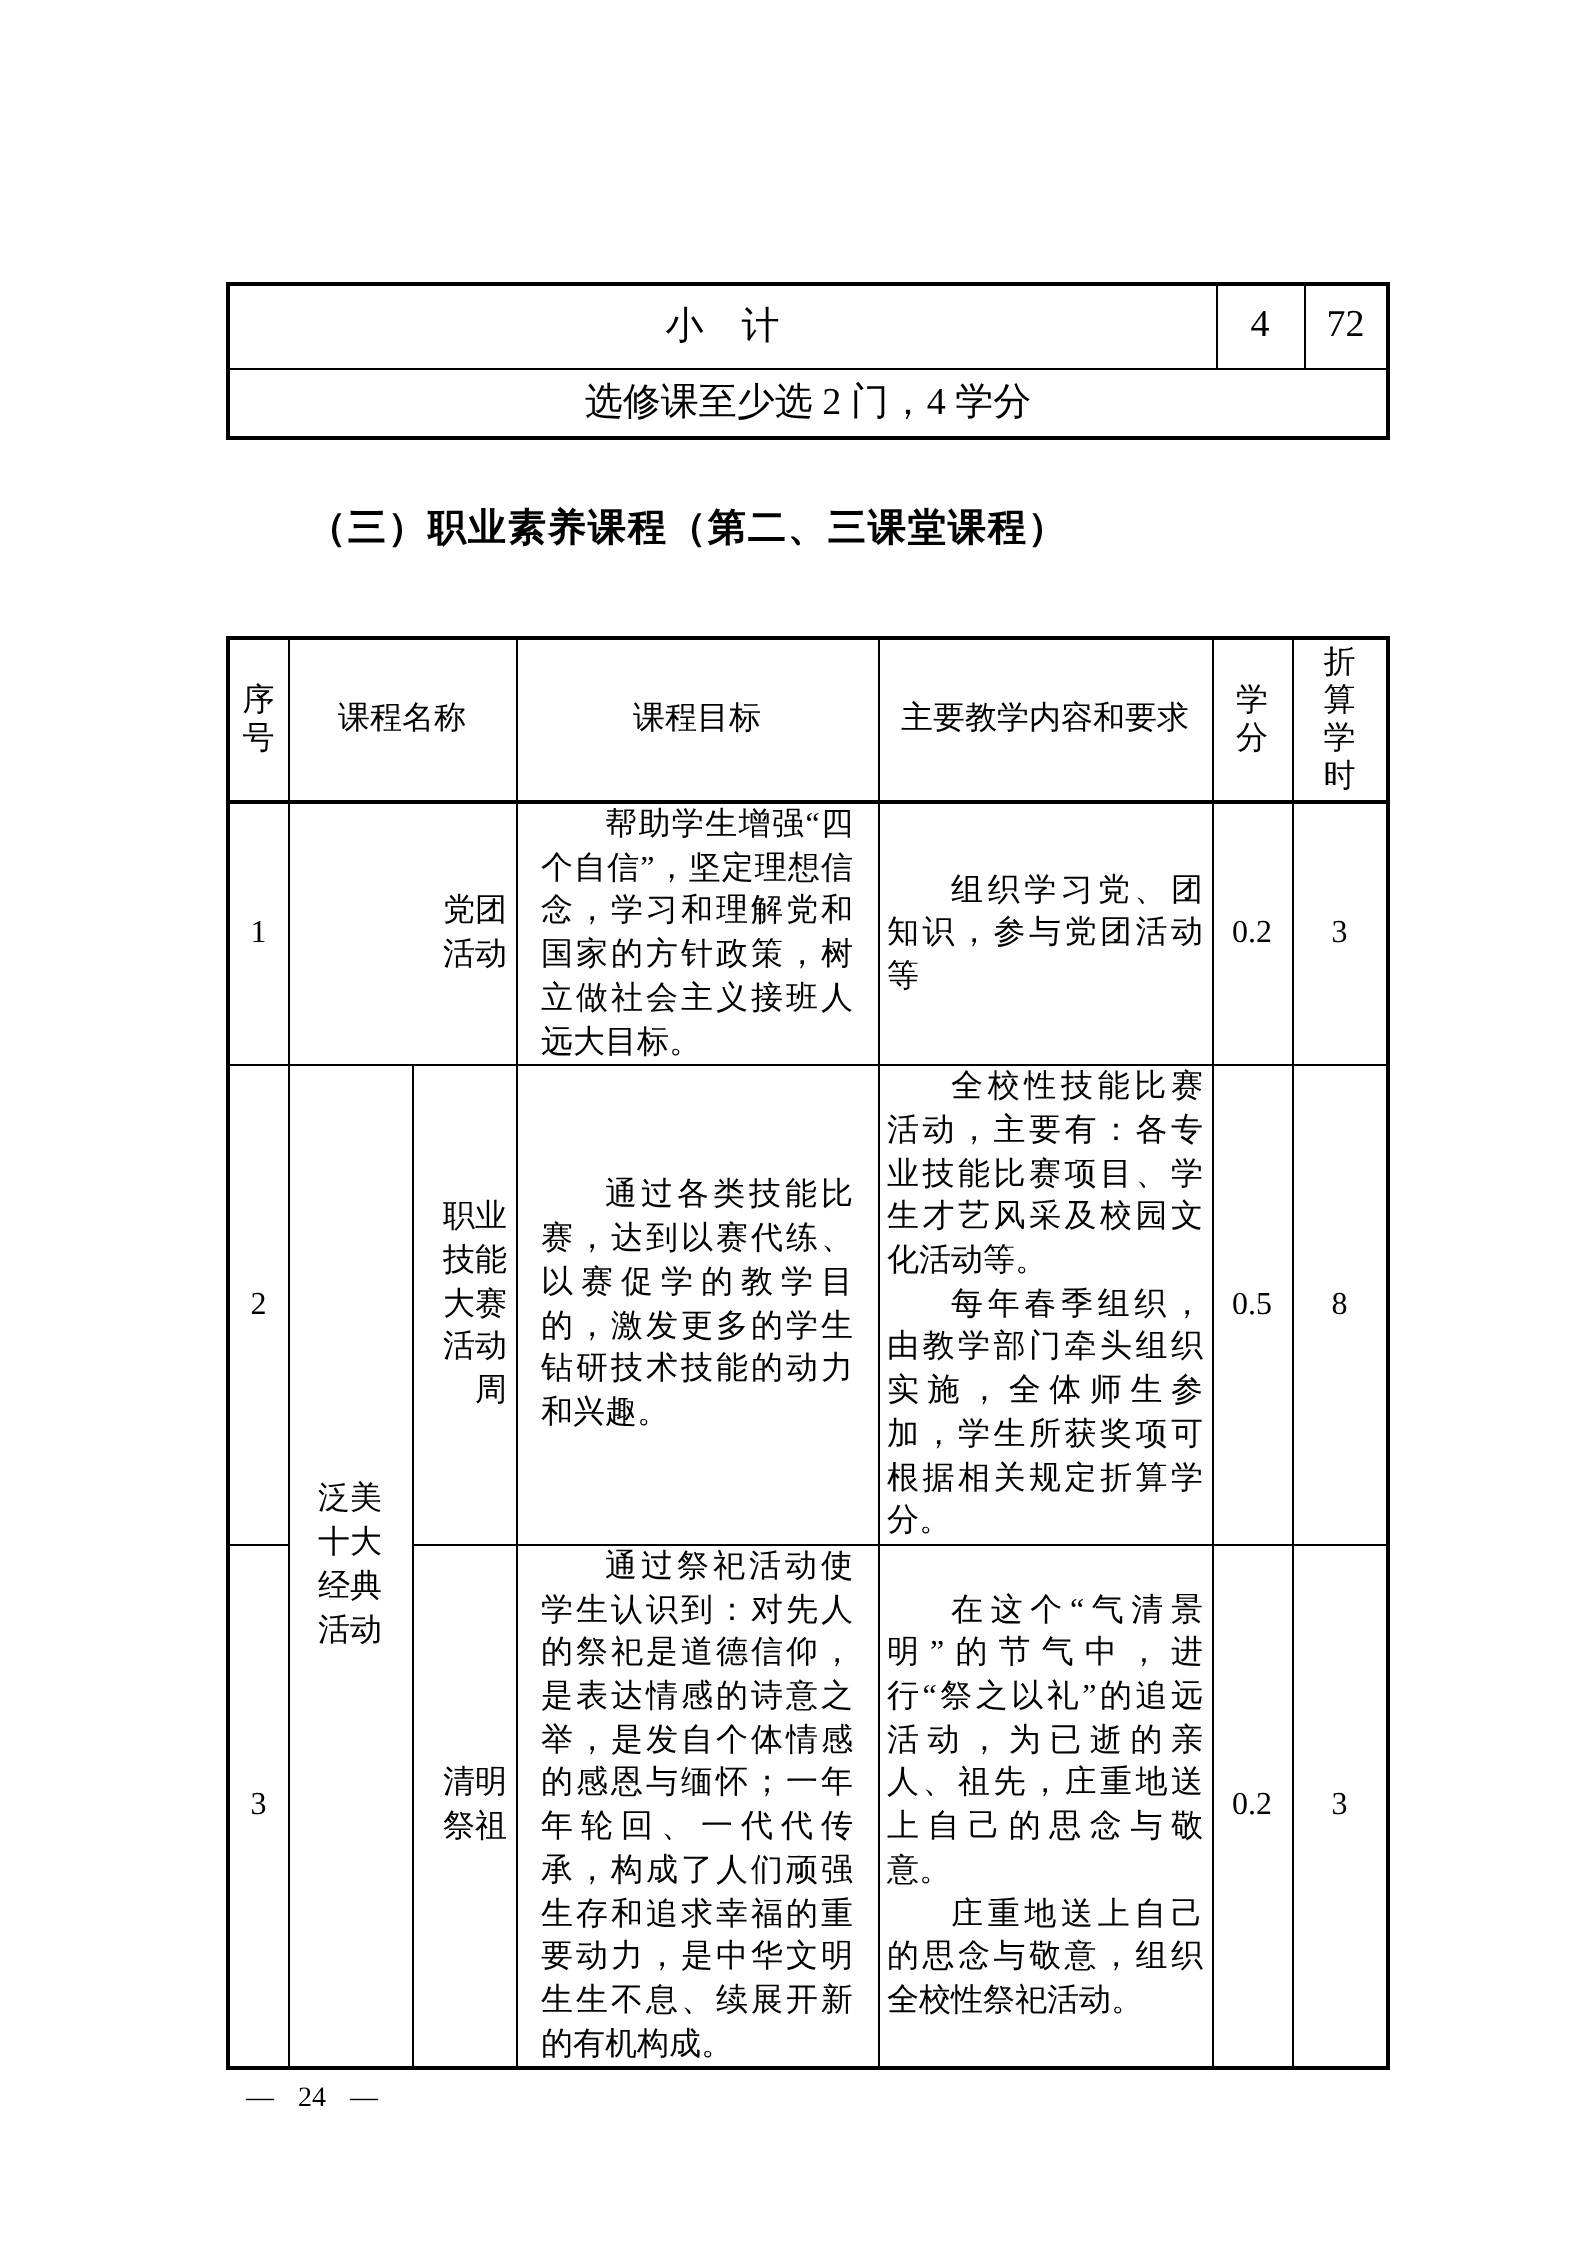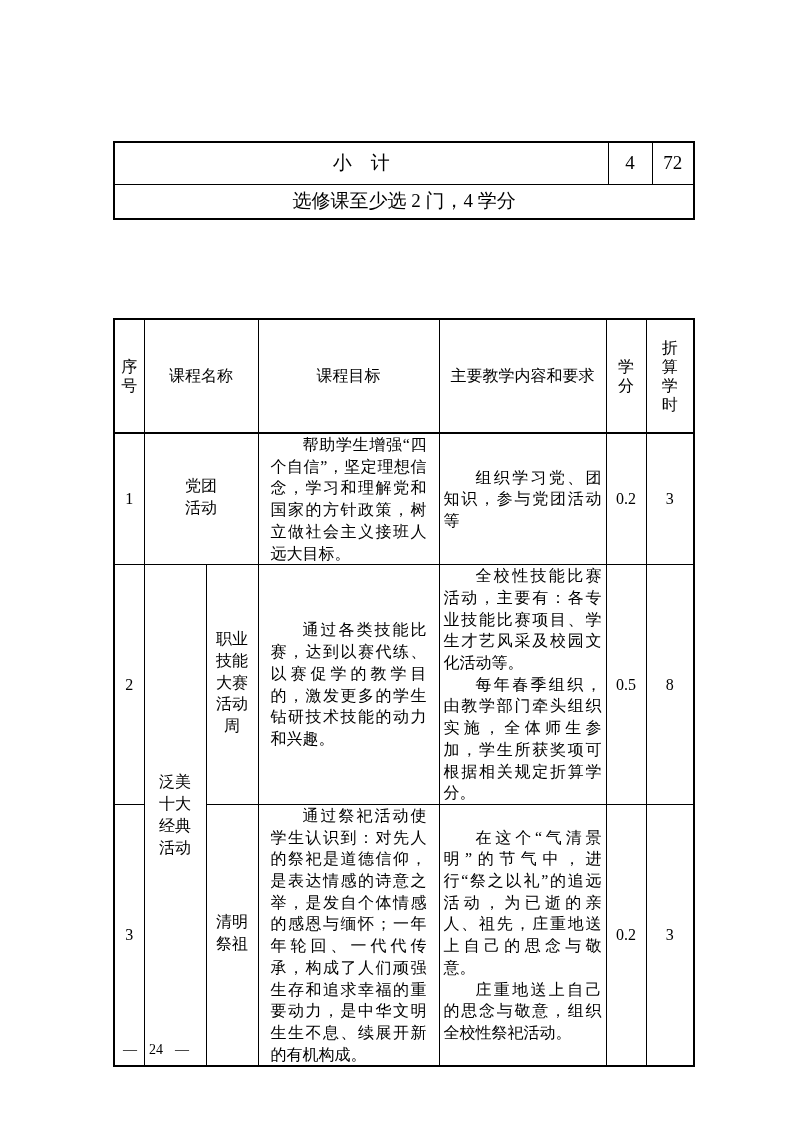--- a/index.html
+++ b/index.html
@@ -52,23 +52,23 @@
   .t-main tr.hdr td {
     border-bottom-width: 2px;
     text-align: center;
     height: 80px;
     padding: 2px;
   }
   .t-main tr.row1 td { height: 125px; }
   .t-main tr.row2 td { height: 205px; }
   .t-main tr.row3 td { height: 254px; }
 
-  .hdr-v { width: 1em; margin: 16px auto; line-height: 19px; word-break: break-all; }
+  .hdr-v { width: 1em; margin: 0 auto; line-height: 19px; word-break: break-all; }
   .center { text-align: center; }
-  .name-cell { text-align: center; padding: 2px; word-break: break-all; line-height: 22px; font-family: Liberation Mono, monospace; }
+  .name-cell { text-align: right; padding: 2px; word-break: break-all; line-height: 22px; }
   .group-inner { width: 2em; margin: 0 auto; text-align: right; word-break: break-all; line-height: 22px; }
 
   td.obj  { padding: 0 12px; }
   td.cont { padding: 0 4px; }
   p.cell {
     text-align: justify; text-indent: 2em;
     word-break: break-all; margin: 0;
   }
 
   
@@ -94,20 +94,21 @@
       <td>小　计</td>
       <td>4</td>
       <td>72</td>
     </tr>
     <tr class="r2">
       <td colspan="3">选修课至少选 2 门，4 学分</td>
     </tr>
   </tbody>
     </table>
 
+  <div class="heading">（三）职业素养课程（第二、三课堂课程）</div>
 
   <table class="t-main">
     <colgroup>
       <col style="width:30px">
         <col style="width:62px">
         <col style="width:52px">
       <col style="width:181px">
         <col style="width:167px">
         <col style="width:40px">
         <col style="width:48px">

